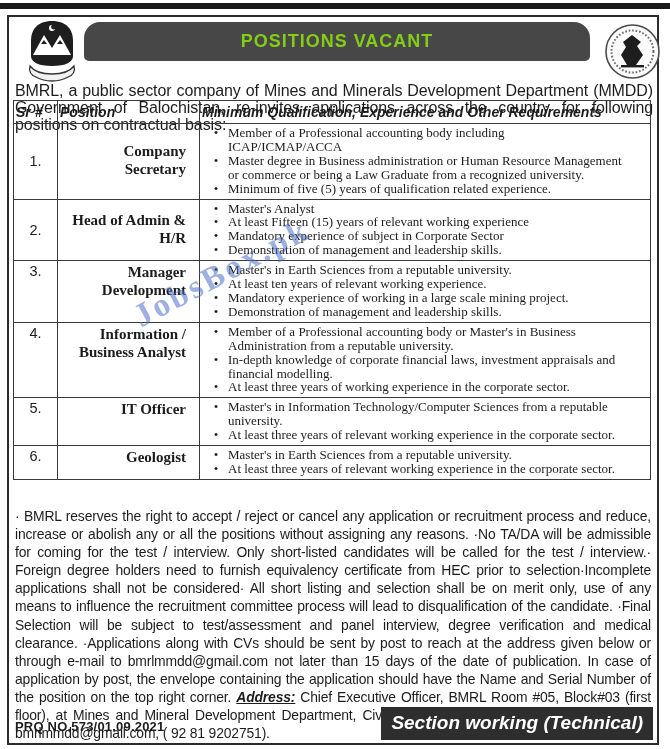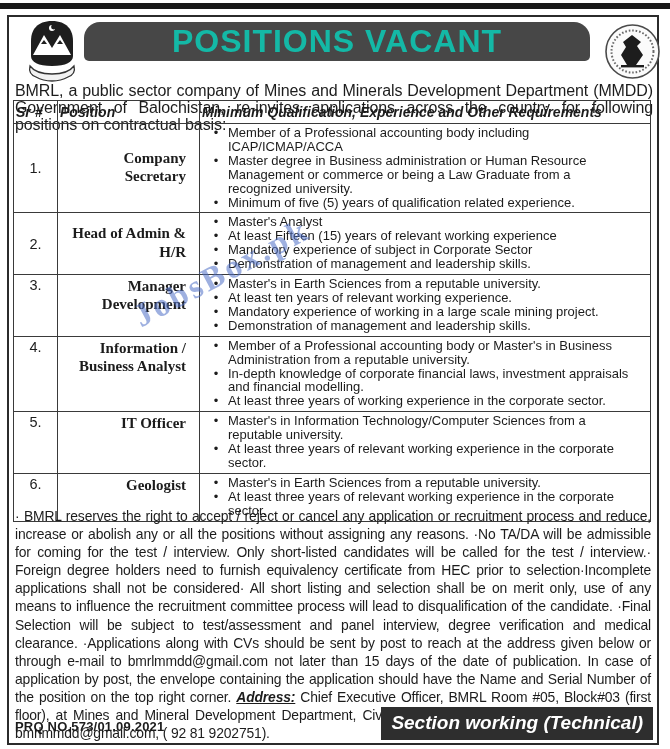--- a/index.html
+++ b/index.html
@@ -9,37 +9,37 @@
   .top-rule { position:absolute; left:0; top:3px; width:670px; height:6px; background:#181818; }
 
   .ad { position:absolute; left:7px; top:15px; width:652px; height:730px;
         border:2px solid #2b2b2b; background:#fff; overflow:visible; }
 
   
   .emblem-left { position:absolute; left:15px; top:3px; width:56px; height:62px; }
   .banner { position:absolute; left:75px; top:5px; width:506px; height:39px;
             background:#474747; border-radius:16px 16px 5px 5px;
             display:flex; align-items:center; justify-content:center; }
-  .banner-title { color:#14b8a6; font-size:32px; font-weight:bold; letter-spacing:1px; }
+  .banner-title { color:#84cc16; font-size:18px; font-weight:bold; letter-spacing:1px; }
   .emblem-right { position:absolute; left:595px; top:6px; width:57px; height:57px; }
 
   .intro { position:absolute; left:6px; top:66px; width:638px;
            font-size:16px; line-height:16.8px; text-align:justify; letter-spacing:-0.1px; }
 
   
   .jobs-table-wrap { position:absolute; left:4px; top:83px; width:638px; }
   table.jobs { width:100%; border-collapse:collapse; table-layout:fixed; }
   table.jobs th, table.jobs td { border:1.6px solid #3a3a3a; }
   col.c-sr { width:44px; } col.c-pos { width:142px; }
   table.jobs th { font-size:14px; font-weight:bold; padding:3px 2px; text-align:left;font-style:italic; }
   td.sr { text-align:center; font-size:14.5px; vertical-align:top; padding-top:2px; }
   td.pos { text-align:right; font-family:"Liberation Serif", serif; font-weight:bold;
            font-size:15px; line-height:1.22; vertical-align:top; padding:2px 13px; }
   tr.va-mid td.sr, tr.va-mid td.pos { vertical-align:middle; padding-top:0; }
-  td.req { vertical-align:middle; padding:2px 4px 3px 4px; }
+  td.req { vertical-align:middle; padding:2px 4px 3px 4px;font-family:Liberation Serif, serif; }
   td.req ul { list-style:none; }
   td.req li { display:flex; font-size:13px; line-height:13.9px; }
   td.req li::before { content:"\2022"; flex:0 0 24px; text-align:center; font-size:13px; }
   td.req li .txt { max-width:405px; white-space:pre-wrap; }
 
   .notes { position:absolute; left:6px; top:490px; width:636px;
            font-size:13.9px; line-height:18.1px; text-align:justify; letter-spacing:-0.15px; }
   .notes .addr { font-weight:bold; font-style:italic; text-decoration:underline; }
 
   .footer { position:absolute; left:6px; right:4px; bottom:3px;

